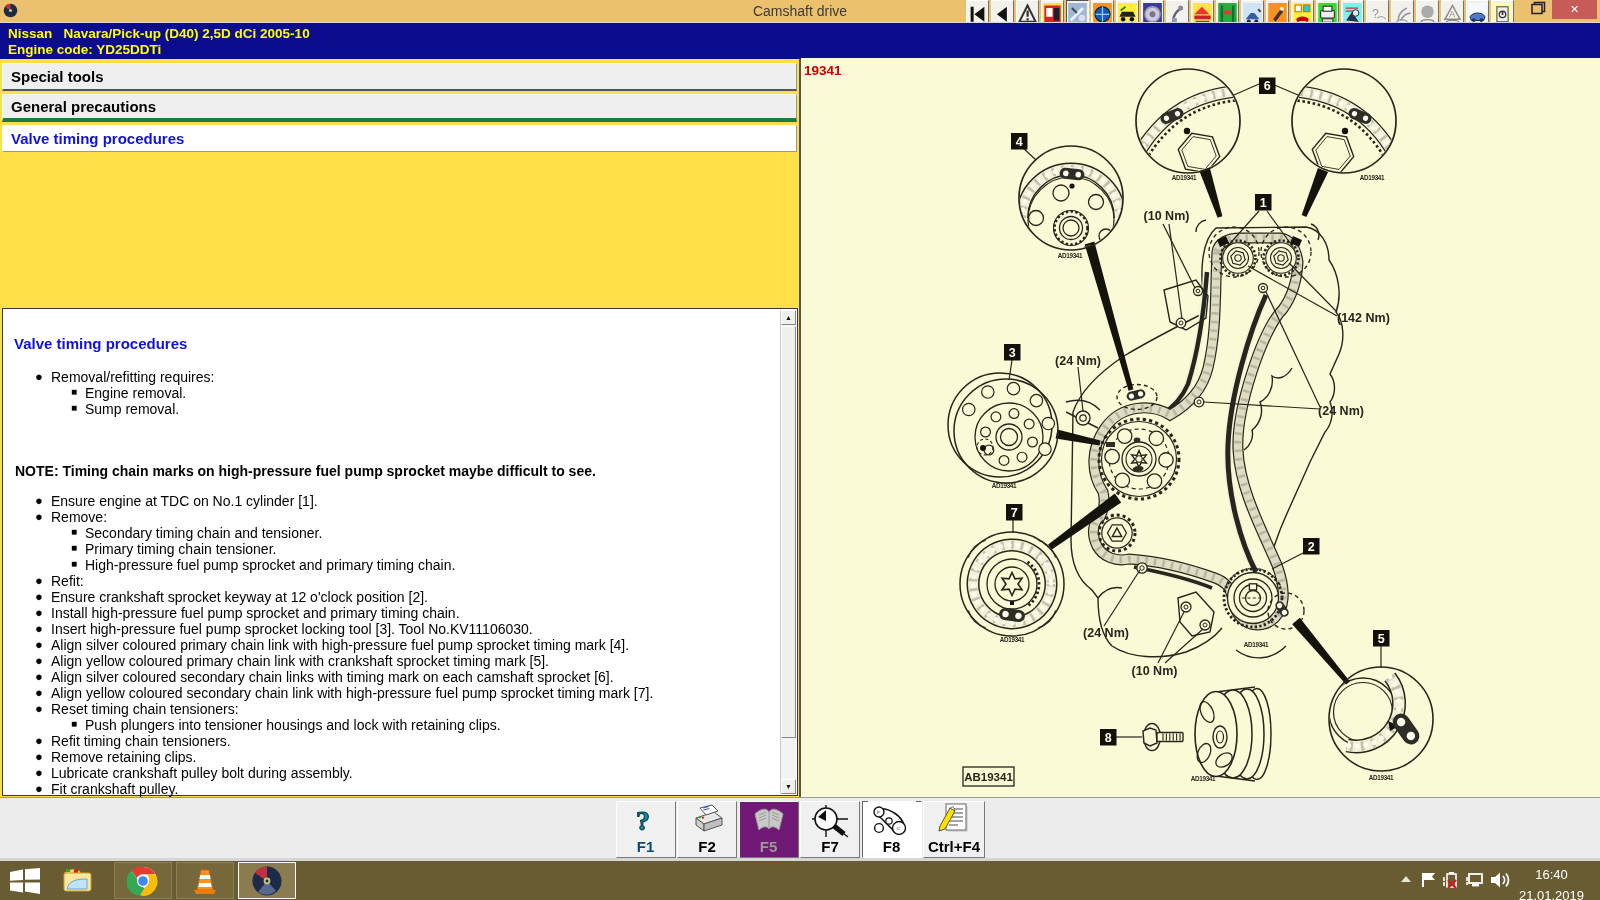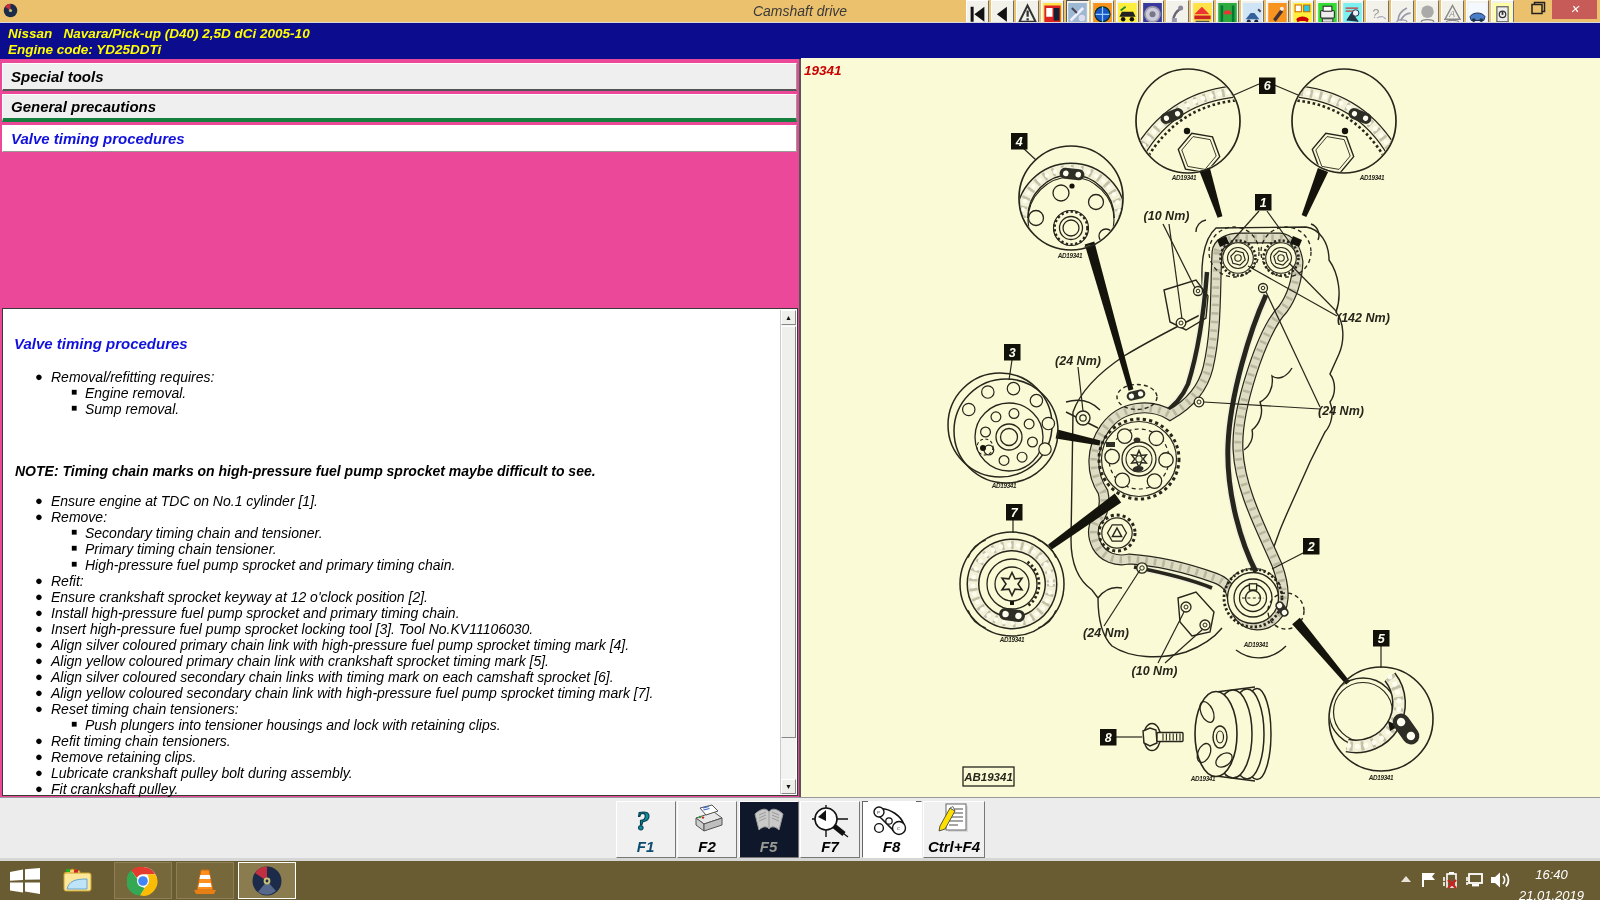--- a/index.html
+++ b/index.html
@@ -1,25 +1,25 @@
 <!DOCTYPE html>
 <html><head><meta charset="utf-8"><style>
 * { margin:0; padding:0; box-sizing:border-box; }
 html,body { width:1600px; height:900px; overflow:hidden; font-family:"Liberation Sans",sans-serif; background:#fff; }
-#root { position:absolute; inset:0; width:1320px; height:900px;font-style:italic; }
+#root { position:absolute; inset:0; width:1320px; height:900px; }
 .abs { position:absolute; }
 #titlebar { left:0; top:0; width:1600px; height:22px; background:#ecc16d; }
 #title { left:0; top:3px; width:1600px; text-align:center; font-size:14px; color:#3a3a3a; }
 .tbtn { position:absolute; top:0px; width:23px; height:23px; }
 .tbtn svg { display:block; margin:0 auto; margin-top:2px; transform:scale(1.25); transform-origin:top center; }
 #restore { left:1524px; top:0; width:28px; height:19px; }
 #closeb { left:1552px; top:0; width:45px; height:19px; background:#c75b58; color:#fff; text-align:center; font-size:11px; line-height:18px; }
 #bluebar { left:0; top:22px; width:1600px; height:37px; background:#0c0c8e; border-top:1px solid #d8d8d8; }
 .bluetxt { position:absolute; left:8px; color:#ffff00; font-weight:bold; font-size:13.5px; white-space:pre; }
-#leftpane { left:0; top:59px; width:801px; height:738px; background:#ec4899; border-right:2px solid #555; }
+#leftpane { left:0; top:59px; width:801px; height:738px; background:#fde047; border-right:2px solid #555; }
 .mbar { position:absolute; left:2px; width:795px; background:#efefef; border:1px solid #9a9a94; border-top-color:#fff; border-left-color:#fff; font-weight:bold; font-size:15px; color:#000; padding-left:8px; display:flex; align-items:center; }
 #cpanel { position:absolute; left:2px; top:249px; width:796px; height:488px; background:#fff; border:1px solid #3a3a3a; }
 .cline { position:absolute; font-size:14px; color:#000; white-space:pre; }
 .bul { position:absolute; left:-16px; top:0px; font-size:13px; }
 .bul2 { position:absolute; left:-14px; top:1px; font-size:10px; }
 #chead { position:absolute; left:11px; top:26px; font-size:15px; font-weight:bold; color:#1111dd; }
 #vscroll { position:absolute; right:1px; top:1px; width:16px; height:484px; background:#f3f3f1; border-left:1px solid #ccc; }
 .sbtn { position:absolute; left:0; width:15px; height:15px; background:#efefeb; border:1px solid #888; border-top-color:#fff; border-left-color:#fff; font-size:7px; text-align:center; line-height:13px; color:#111; }
 #sthumb { position:absolute; left:0; top:16px; width:15px; height:412px; background:#efefeb; border:1px solid #888; border-top-color:#fff; border-left-color:#fff; }
 #diagram { left:801px; top:58px; width:799px; height:739px; }
@@ -560,21 +560,21 @@
             <polygon points="12,4 24,1 30,7 18,11" fill="#fff" stroke="#555" stroke-width="1"></polygon>
             <path d="M15 4 l6-1.5 M15.5 6 l6-1.5" stroke="#36c" stroke-width="1.2"></path>
             <circle cx="12" cy="13" r="1.2" fill="#2a2"></circle>
             <circle cx="15" cy="13.6" r="1.2" fill="#c22"></circle>
             <polygon points="8,14 16,20 16,27 8,21" fill="#cfcfcf" stroke="#555" stroke-width="1"></polygon>
             <polygon points="16,20 34,14 34,21 16,27" fill="#bfbfbf" stroke="#555" stroke-width="1"></polygon>
           </svg>
         </div>
         <div class="flab" style="color:#000">F2</div>
       </div>
-      <div class="fbtn" style="left:738.5px;width:60px;background:#0f172a;border-color:#fff #777 #777 #fff;">
+      <div class="fbtn" style="left:738.5px;width:60px;background:#701a75;border-color:#fff #777 #777 #fff;">
         <div class="ficon">
           <svg width="40" height="34" viewBox="0 0 40 34">
             <path d="M6 10 C12 4 18 4 20 8 C22 4 28 4 34 10 L30 26 C26 22 22 22 20 25 C18 22 14 22 10 26 Z" fill="#c9c9c9" stroke="#9a9a9a"></path>
             <path d="M20 8 L20 25" stroke="#9a9a9a"></path>
             <path d="M10 11 l7-3 M10 14 l7-3 M10 17 l7-3 M23 8 l7 3 M23 11 l7 3 M23 14 l7 3" stroke="#9a9a9a" stroke-width="1"></path>
           </svg>
         </div>
         <div class="flab" style="color:#9a9a94">F5</div>
       </div>
       <div class="fbtn" style="left:800px;width:60px;background:#f0f0f0;border-color:#fff #777 #777 #fff;">

